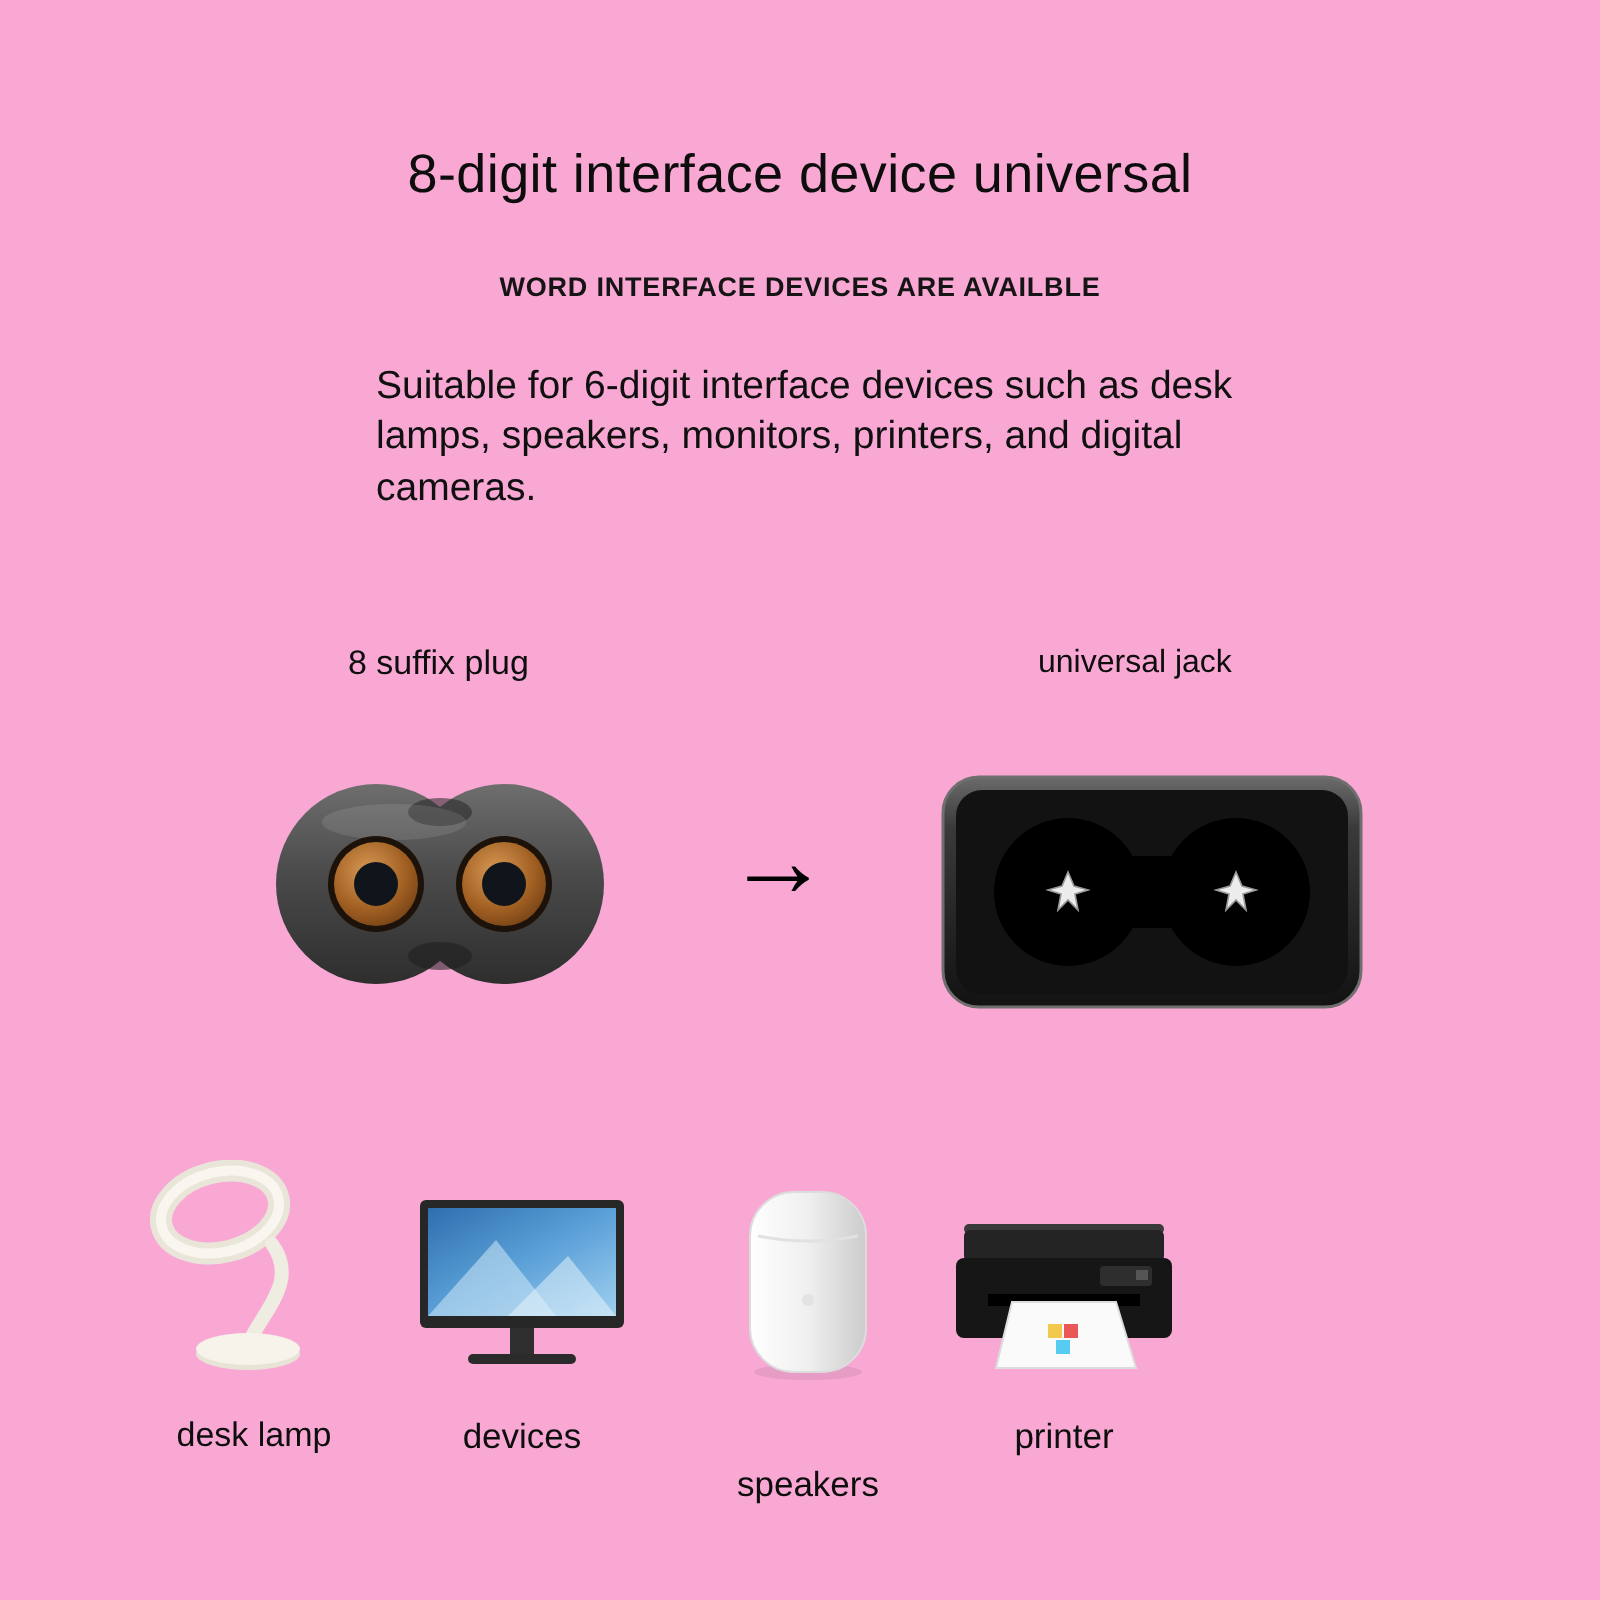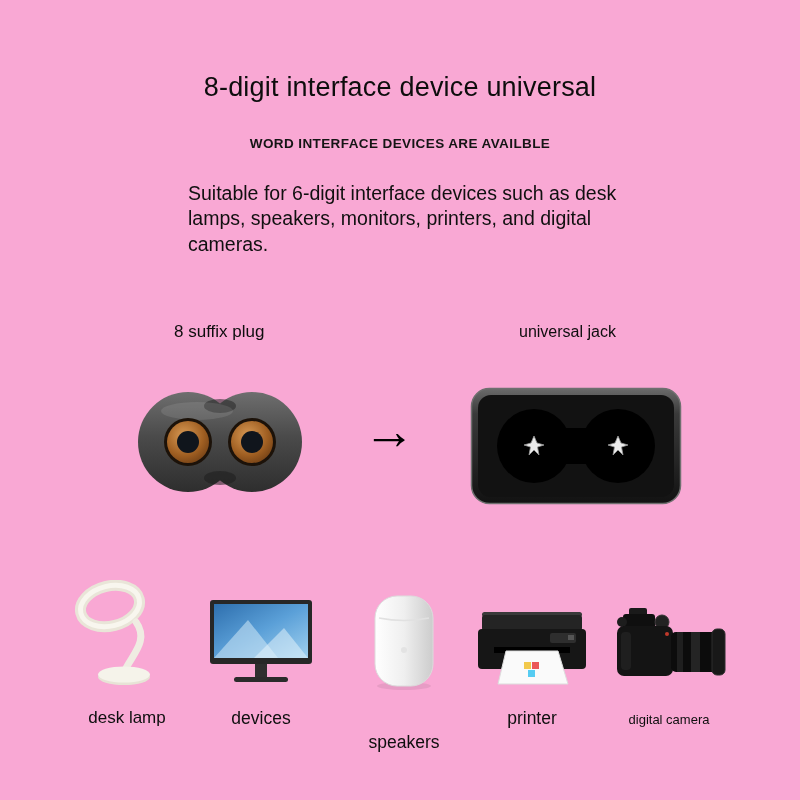--- a/index.html
+++ b/index.html
@@ -218,33 +218,15 @@
           <rect x="22" y="37" width="76" height="6" fill="#000000"></rect>
           <polygon points="34,41 86,41 96,74 26,74" fill="#fafafa" stroke="#dddddd" stroke-width="1"></polygon>
           <rect x="52" y="52" width="7" height="7" fill="#f2c94c"></rect>
           <rect x="60" y="52" width="7" height="7" fill="#eb5757"></rect>
           <rect x="56" y="60" width="7" height="7" fill="#56ccf2"></rect>
         </svg>
       </div>
       <div class="product-label">printer</div>
     </div>
 
-    <div class="product-col col-camera">
-      <div class="product-image">
-        <svg width="120" height="88" viewBox="0 0 120 88">
-          <rect x="20" y="6" width="18" height="10" rx="2" fill="#1a1a1a"></rect>
-          <rect x="14" y="12" width="32" height="16" rx="3" fill="#0f0f0f"></rect>
-          <circle cx="53" cy="20" r="7" fill="#222222" stroke="#343434" stroke-width="1"></circle>
-          <circle cx="13" cy="20" r="5" fill="#1d1d1d"></circle>
-          <rect x="8" y="24" width="56" height="50" rx="7" fill="#141414"></rect>
-          <rect x="12" y="30" width="10" height="38" rx="4" fill="#1f1f1f"></rect>
-          <circle cx="58" cy="32" r="2" fill="#c0392b"></circle>
-          <rect x="62" y="30" width="46" height="40" rx="5" fill="#0c0c0c"></rect>
-          <rect x="68" y="30" width="6" height="40" fill="#1f1f1f"></rect>
-          <rect x="82" y="30" width="9" height="40" fill="#242424"></rect>
-          <rect x="103" y="27" width="13" height="46" rx="5" fill="#181818" stroke="#2d2d2d" stroke-width="1"></rect>
-        </svg>
-      </div>
-      <div class="product-label">digital camera</div>
-    </div>
 
   </div>
 </div>
 
 </body></html>

